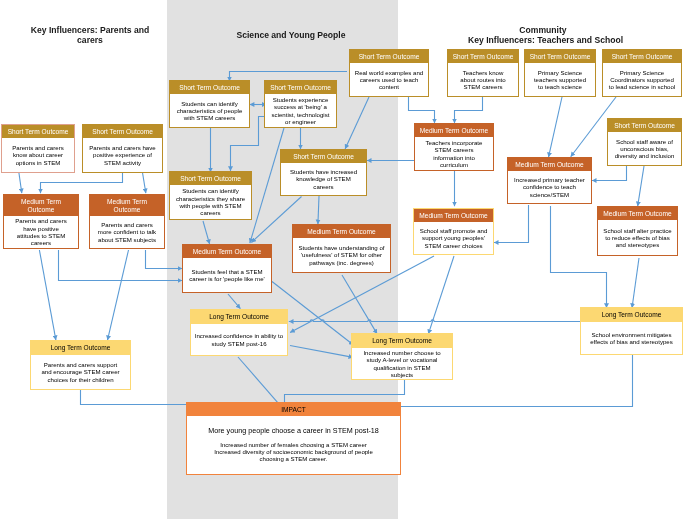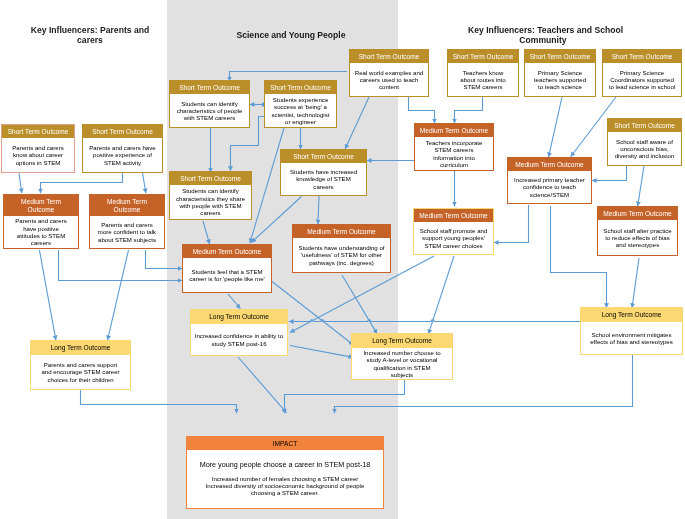--- a/index.html
+++ b/index.html
@@ -68,22 +68,22 @@
     </svg>
   <div id="titles">
       <div class="col-title" style="left: 30px; top: 25px; width: 120px;">
         <div>Key Influencers: Parents and</div>
         <div>carers</div>
       </div>
       <div class="col-title" style="left: 211px; top: 30px; width: 160px;">
         <div>Science and Young People</div>
       </div>
       <div class="col-title" style="left: 468px; top: 25px; width: 150px;">
+        <div>Community</div>
         <div>Key Influencers: Teachers and School</div>
-        <div>Community</div>
       </div>
     </div>
   <div id="nodes">
       <div class="node" style="left: 1px; top: 124px; width: 74px; height: 49px; border: 1px solid rgb(223, 160, 142);">
         <div class="hd" style="height: 13px; background: rgb(186, 142, 40); color: rgb(255, 255, 255);">Short Term Outcome</div>
         <div class="bd" style="height: 34px;">
           <div>Parents and carers</div>
           <div>know about career</div>
           <div>options in STEM</div>
         </div>
@@ -265,21 +265,21 @@
           <div>and stereotypes</div>
         </div>
       </div>
       <div class="node" style="left: 580px; top: 307px; width: 103px; height: 48px; border: 1px solid rgb(252, 216, 114);">
         <div class="hd" style="height: 14px; background: rgb(252, 216, 114); color: rgb(0, 0, 0);">Long Term Outcome</div>
         <div class="bd" style="height: 32px;">
           <div>School environment mitigates</div>
           <div>effects of bias and stereotypes</div>
         </div>
       </div>
-      <div class="node" style="left: 186px; top: 436px; width: 198px; height: 73px; border: 1px solid rgb(241, 131, 60);">
+      <div class="node" style="left: 186px; top: 402px; width: 215px; height: 73px; border: 1px solid rgb(241, 131, 60);">
         <div class="hd" style="height: 13px; background: rgb(241, 131, 60); color: rgb(0, 0, 0);">IMPACT</div>
         <div class="bd" style="height: 58px;">
           <div style="font-size: 7.2px; margin-bottom: 7px;">More young people choose a career in STEM post-18</div>
           <div style="font-size: 6.05px; line-height: 7.1px;">
             <div>Increased number of females choosing a STEM career</div>
             <div>Increased diversity of socioeconomic background of people</div>
             <div>choosing a STEM career.</div>
           </div>
         </div>
       </div>

